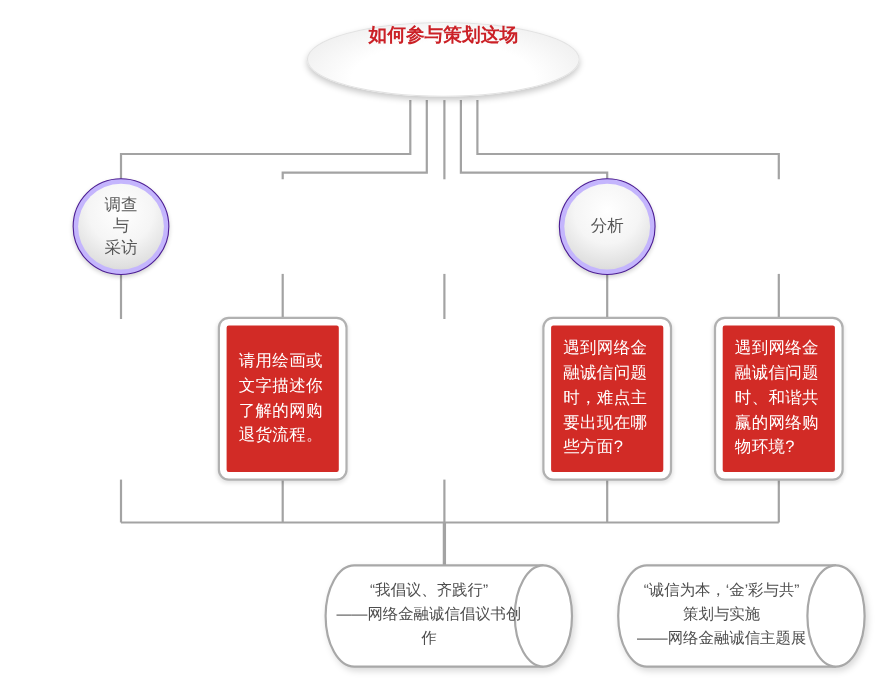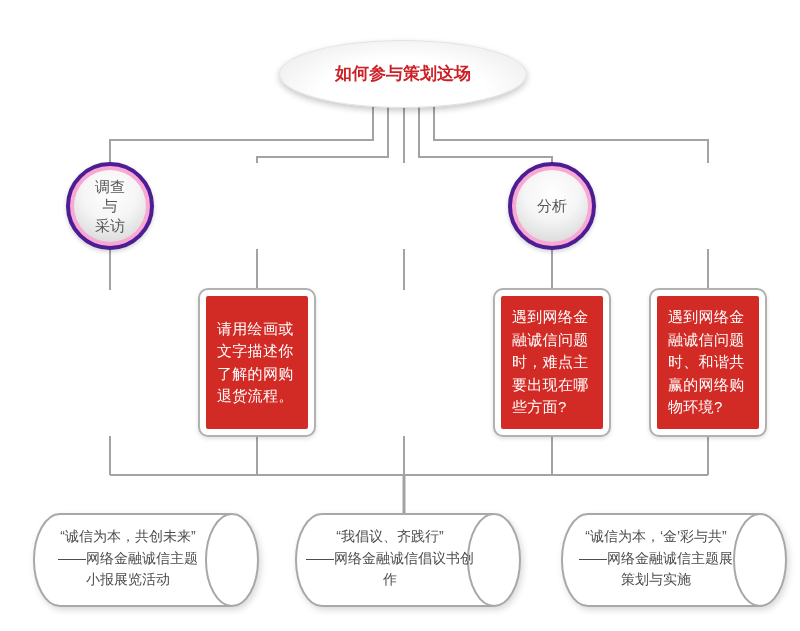--- a/index.html
+++ b/index.html
@@ -4,37 +4,37 @@
 <style>
   html,body{margin:0;padding:0;background:#ffffff;}
   body{font-family:"Liberation Sans","DejaVu Sans",sans-serif;}
   .stage{position:relative;width:800px;height:631px;background:#ffffff;overflow:hidden;}
 
   
   .connectors{position:absolute;left:0;top:0;z-index:1;}
 
   
   .root-ellipse{
-    position:absolute;left:279px;top:40px;width:246px;height:66px;z-index:2;
+    position:absolute;left:279px;top:20px;width:246px;height:66px;z-index:2;
     border-radius:50%;
     background:radial-gradient(ellipse at 50% 80%, #ffffff 48%, #f1f1f1 78%, #d2d2d2 100%);
     border:1px solid #e2e2e2;
     box-shadow:0 3px 6px rgba(0,0,0,0.22);
-    display:flex;flex-direction:column;align-items:center;justify-content:center;
+    display:flex;flex-direction:column;align-items:center;justify-content:space-between;
   }
   .root-ellipse .t{
     color:#cb2026;font-weight:bold;font-size:17px;line-height:1.32;white-space:nowrap;
   }
 
   
   .branch{position:absolute;top:0;width:118px;height:631px;z-index:2;}
 
   .circle-outer{
     position:absolute;top:162px;left:15px;width:88px;height:88px;box-sizing:border-box;
-    border-radius:50%;border:4px solid #4c1d95;background:#f9a8d4;
+    border-radius:50%;border:1px solid #4c1d95;background:#c4b5fd;
     box-shadow:0 2px 4px rgba(0,0,0,0.18);
   }
   .circle-inner{
     position:absolute;inset:4px;border-radius:50%;
     background:radial-gradient(circle at 50% 32%, #ffffff 0%, #f5f5f5 45%, #e0e0e0 76%, #c7c7c7 100%);
     display:flex;align-items:center;justify-content:center;
   }
   .circle-label{
     color:#565656;font-size:15px;line-height:1.3;text-align:center;white-space:pre-line;
   }
@@ -126,48 +126,37 @@
   </div>
 
   <div class="branch" style="left:649px">
     <div class="qframe">
       <div class="qpanel">
         <div class="qtext">遇到网络金融诚信问题时、和谐共赢的网络购物环境?</div>
       </div>
     </div>
   </div>
 
-  <div class="cylinder" style="left:30px">
-    <svg width="230" height="96" viewBox="0 0 230 96">
-      <path d="M202 2 H30 A26 46 0 0 0 30 94 H202" fill="#ffffff" stroke="#a8a8a8" stroke-width="2"></path>
-      <ellipse cx="202" cy="48" rx="26" ry="46" fill="#ffffff" stroke="#a8a8a8" stroke-width="2"></ellipse>
-    </svg>
-    <div class="cyl-text">
-      <div>“诚信为本，共创未来”</div>
-      <div>——网络金融诚信主题</div>
-      <div>小报展览活动</div>
-    </div>
-  </div>
 
   <div class="cylinder" style="left:292px">
     <svg width="230" height="96" viewBox="0 0 230 96">
       <path d="M202 2 H30 A26 46 0 0 0 30 94 H202" fill="#ffffff" stroke="#a8a8a8" stroke-width="2"></path>
       <ellipse cx="202" cy="48" rx="26" ry="46" fill="#ffffff" stroke="#a8a8a8" stroke-width="2"></ellipse>
     </svg>
     <div class="cyl-text">
       <div>“我倡议、齐践行”</div>
       <div>——网络金融诚信倡议书创作</div>
     </div>
   </div>
 
   <div class="cylinder" style="left:558px">
     <svg width="230" height="96" viewBox="0 0 230 96">
       <path d="M202 2 H30 A26 46 0 0 0 30 94 H202" fill="#ffffff" stroke="#a8a8a8" stroke-width="2"></path>
       <ellipse cx="202" cy="48" rx="26" ry="46" fill="#ffffff" stroke="#a8a8a8" stroke-width="2"></ellipse>
     </svg>
     <div class="cyl-text">
       <div>“诚信为本，‘金’彩与共”</div>
+      <div>策划与实施</div>
       <div>——网络金融诚信主题展</div>
-      <div>策划与实施</div>
     </div>
   </div>
 
 </div>
 
 </body></html>

